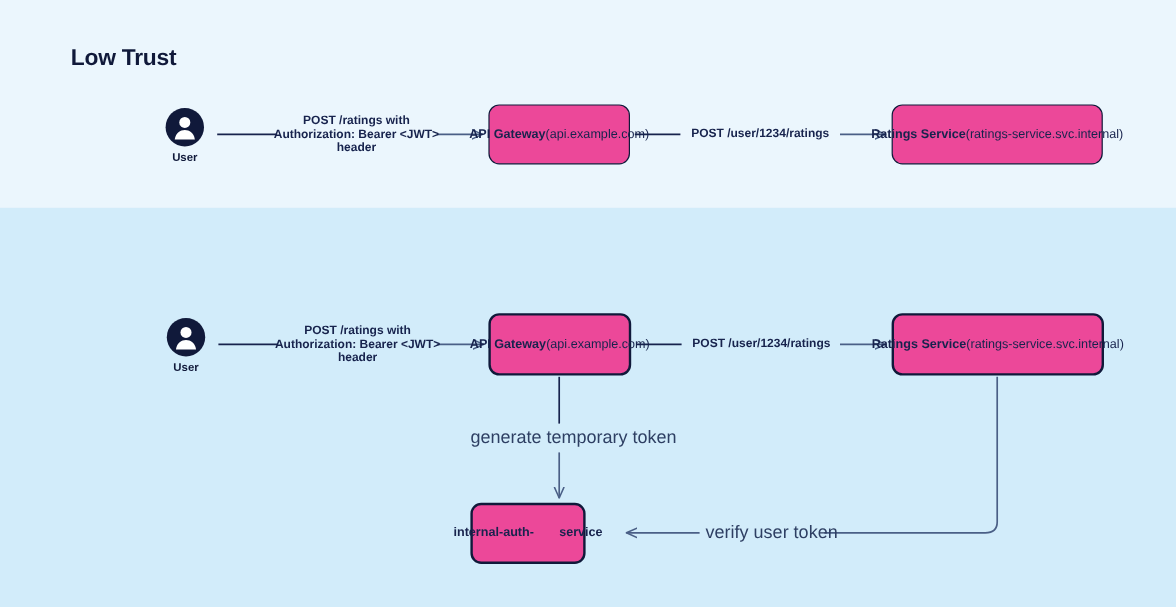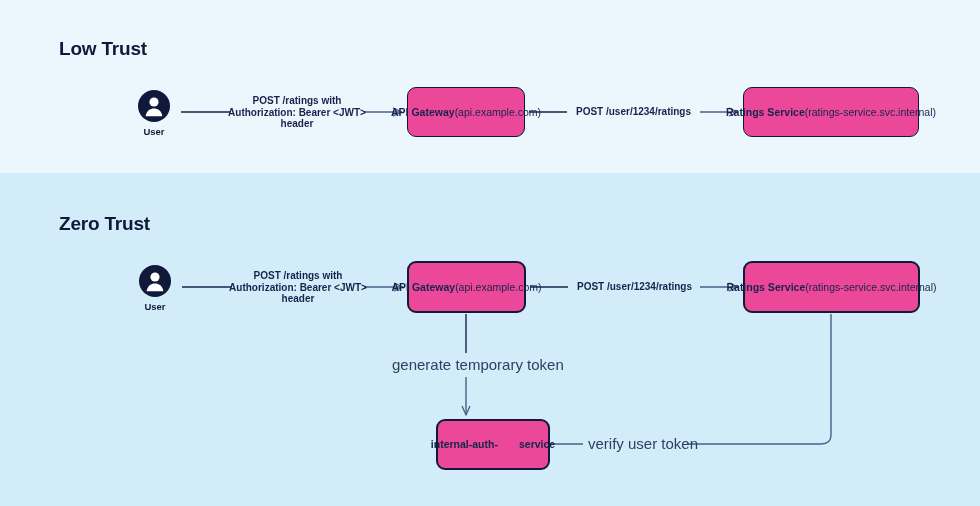--- a/index.html
+++ b/index.html
@@ -118,21 +118,20 @@
 </head>
 <body>
 
 <div class="canvas">
 
   <div class="band band-low"></div>
   <div class="band band-zero"></div>
 
   <div class="section-title" id="title-low">Low Trust</div>
 
-  <div class="section-title" id="title-zero">Zero Trust</div>
 
   <svg class="wires" viewBox="0 0 980 506">
     <defs>
       <marker id="arrow" viewBox="0 0 10 10" refX="9" refY="5" markerWidth="7" markerHeight="7" orient="auto-start-reverse">
         <path d="M 0 1 L 9 5 L 0 9" fill="none" stroke="#4a5f86" stroke-width="1.3" stroke-linecap="round" stroke-linejoin="round"></path>
       </marker>
     </defs>
 
     <line x1="181" y1="112" x2="230" y2="112" stroke="#17234d" stroke-width="1.4"></line>
 
@@ -196,21 +195,21 @@
   <div class="node-box thick" style="left:407px; top:261px; width:119px; height:52px;">
     <div class="node-line-1">API Gateway</div>
     <div class="node-line-2">(api.example.com)</div>
   </div>
 
   <div class="node-box thick" style="left:743px; top:261px; width:177px; height:52px;">
     <div class="node-line-1">Ratings Service</div>
     <div class="node-line-2">(ratings-service.svc.internal)</div>
   </div>
 
-  <div class="node-box thick" style="left:436px; top:419px; width:114px; height:51px;gap:21px;">
+  <div class="node-box thick" style="left:392px; top:419px; width:96px; height:51px;gap:21px;">
     <div class="node-line-1">internal-auth-</div>
     <div class="node-line-2 bold">service</div>
   </div>
 
   <div class="edge-label" style="left:225px; top:270px; width:146px;">POST /ratings with
 Authorization: Bearer &lt;JWT&gt;
 header</div>
 
   <div class="edge-label" style="left:563px; top:281px; width:143px;">POST /user/1234/ratings</div>
 

